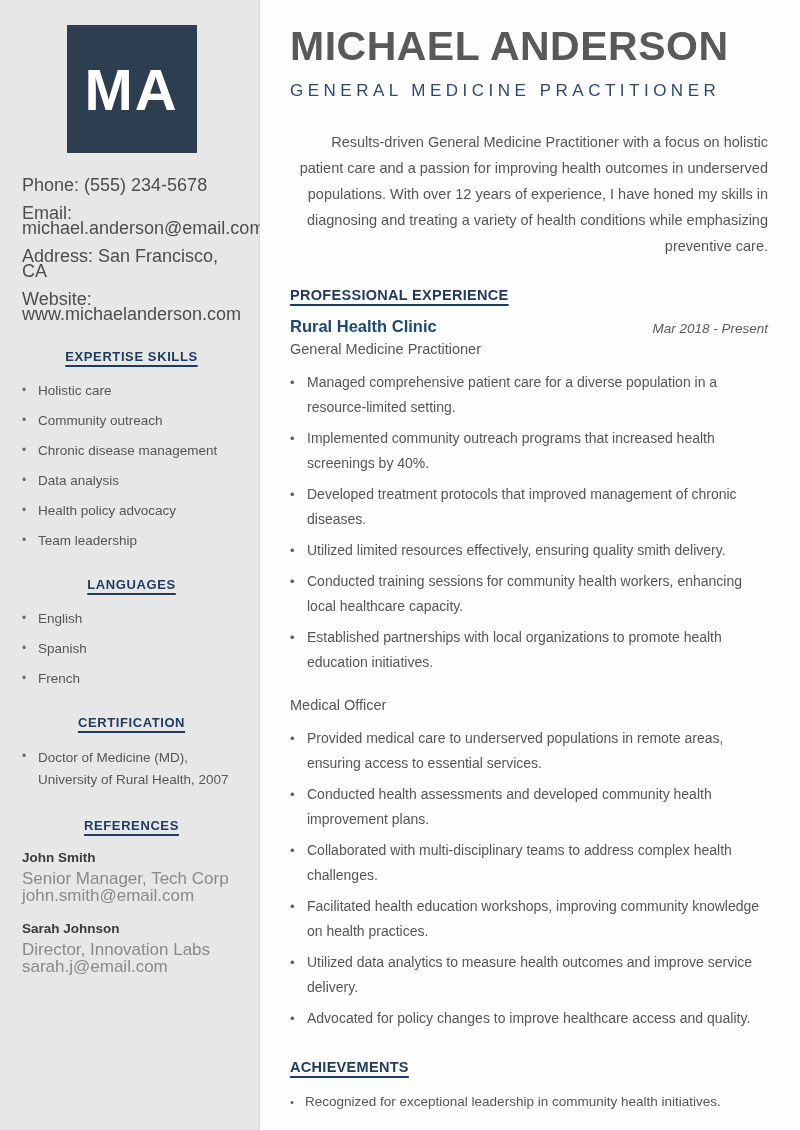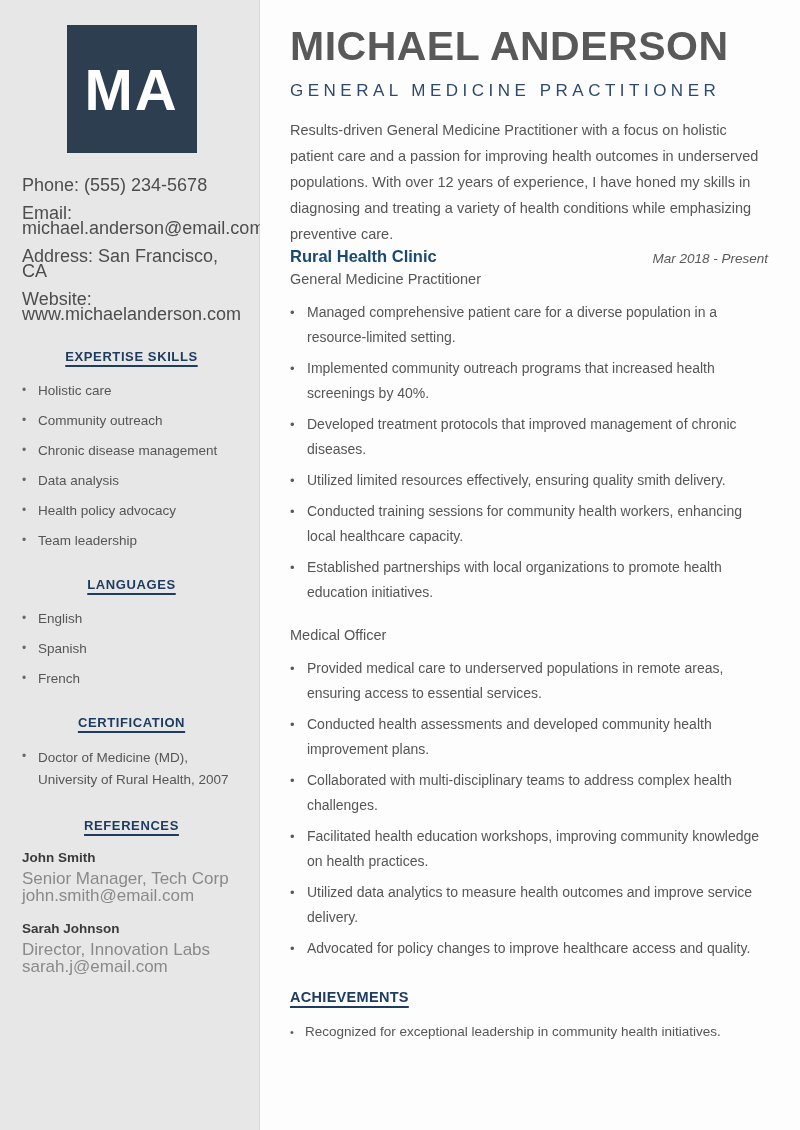--- a/index.html
+++ b/index.html
@@ -81,24 +81,25 @@
   .person-name{
     font-size:41px;font-weight:bold;color:var(--name);
     letter-spacing:0.5px;line-height:44px;
   }
   .person-title{
     margin-top:13px;
     font-size:17px;color:var(--title);
     letter-spacing:4.5px;
   }
   .summary{
-    margin-top:16px;
+    margin-top:28px;
     font-size:14.5px;color:var(--body);
     line-height:26px;
     max-width:482px;
+    text-align:right;
   }
   .main-heading{
     font-size:14.5px;font-weight:bold;color:var(--accent);
     letter-spacing:0.3px;
     text-decoration:underline;
     text-underline-offset:4px;
     text-decoration-thickness:1.5px;
     margin:28px 0 14px;
   }
   .job{margin-bottom:22px;}
@@ -220,20 +221,21 @@
         </div>
 
       </div>
   </aside>
 
   <main class="main">
     <h1 class="person-name">MICHAEL ANDERSON</h1>
     <div class="person-title">GENERAL MEDICINE PRACTITIONER</div>
     <p class="summary">Results-driven General Medicine Practitioner with a focus on holistic patient care and a passion for improving health outcomes in underserved populations. With over 12 years of experience, I have honed my skills in diagnosing and treating a variety of health conditions while emphasizing preventive care.</p>
 
+    <h2 class="main-heading">PROFESSIONAL EXPERIENCE</h2>
     <div>
 
         <section class="job">
           <div class="job-header">
             <span class="company">Rural Health Clinic</span>
             <span class="dates">Mar 2018 - Present</span>
           </div>
           <div class="role">General Medicine Practitioner</div>
           <ul class="job-bullets">
 

